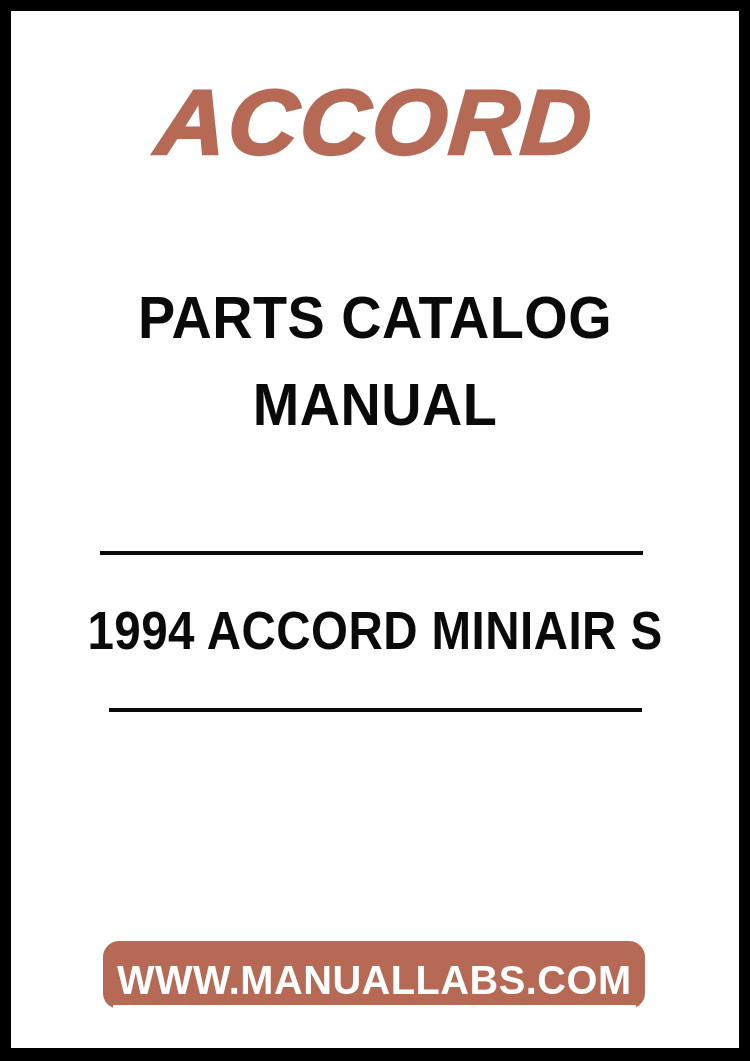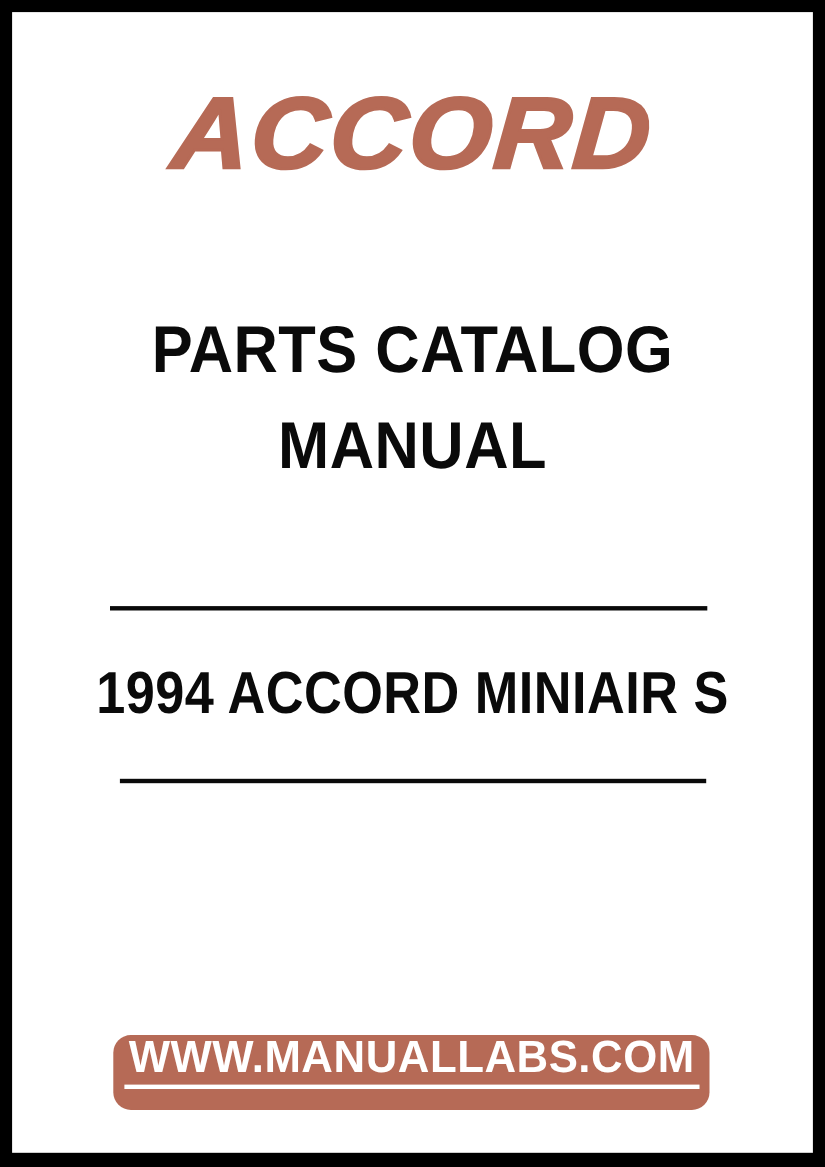--- a/index.html
+++ b/index.html
@@ -72,21 +72,21 @@
 
   .badge {
     position: absolute;
     left: 103px;
     top: 941px;
     width: 542px;
     height: 68px;
     background: var(--accent);
     border-radius: 16px;
     display: flex;
-    align-items: flex-start;
+    align-items: flex-end;
     justify-content: center;
     cursor: pointer;
   }
   .badge-text {
     display: inline-block;
     font-size: 41px;
     line-height: 1;
     font-weight: bold;
     color: var(--badge-text);
     letter-spacing: 0.5px;

